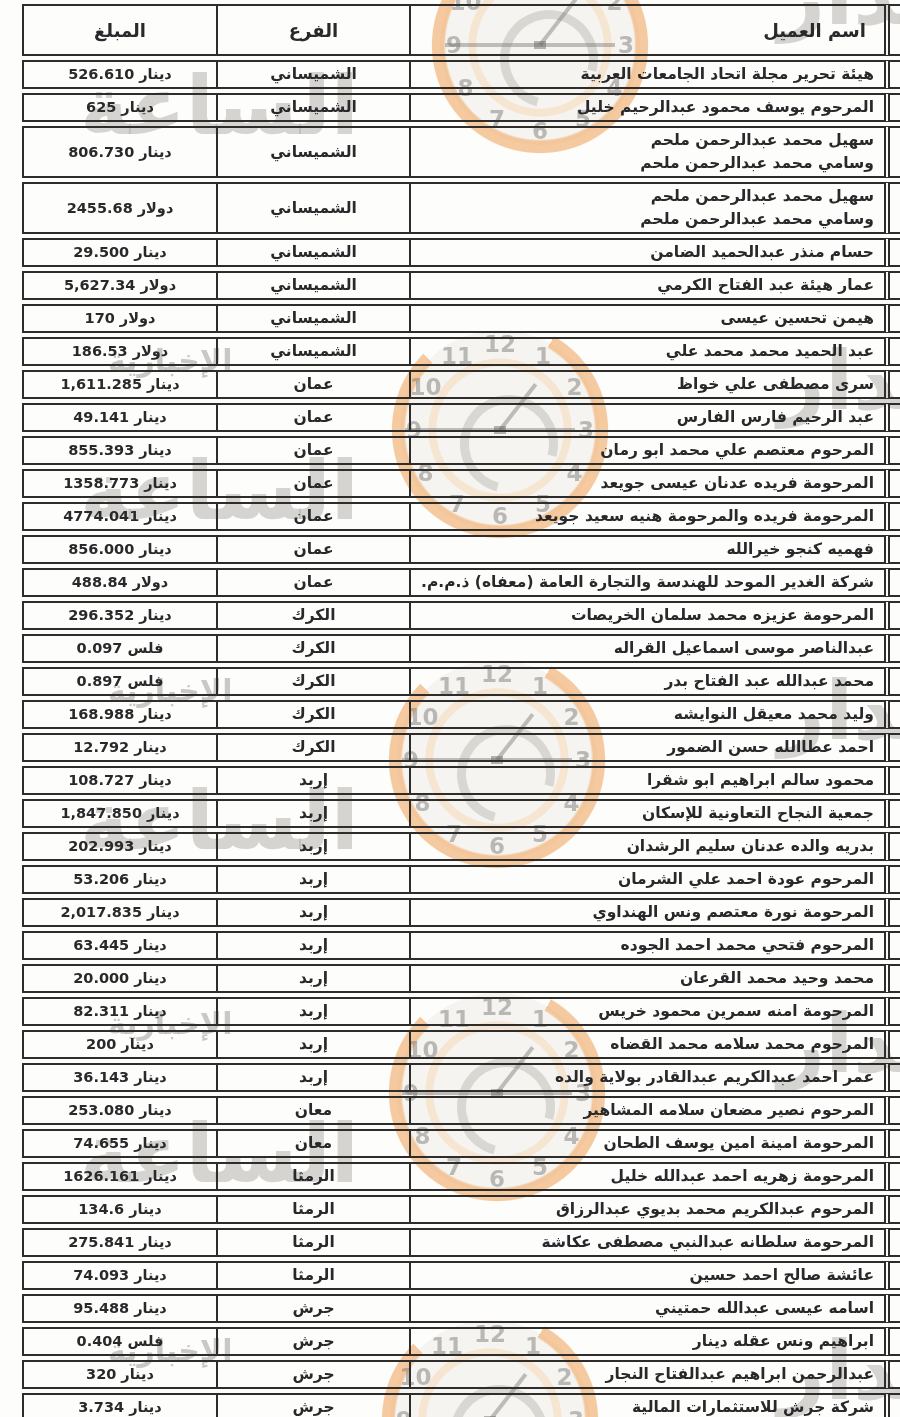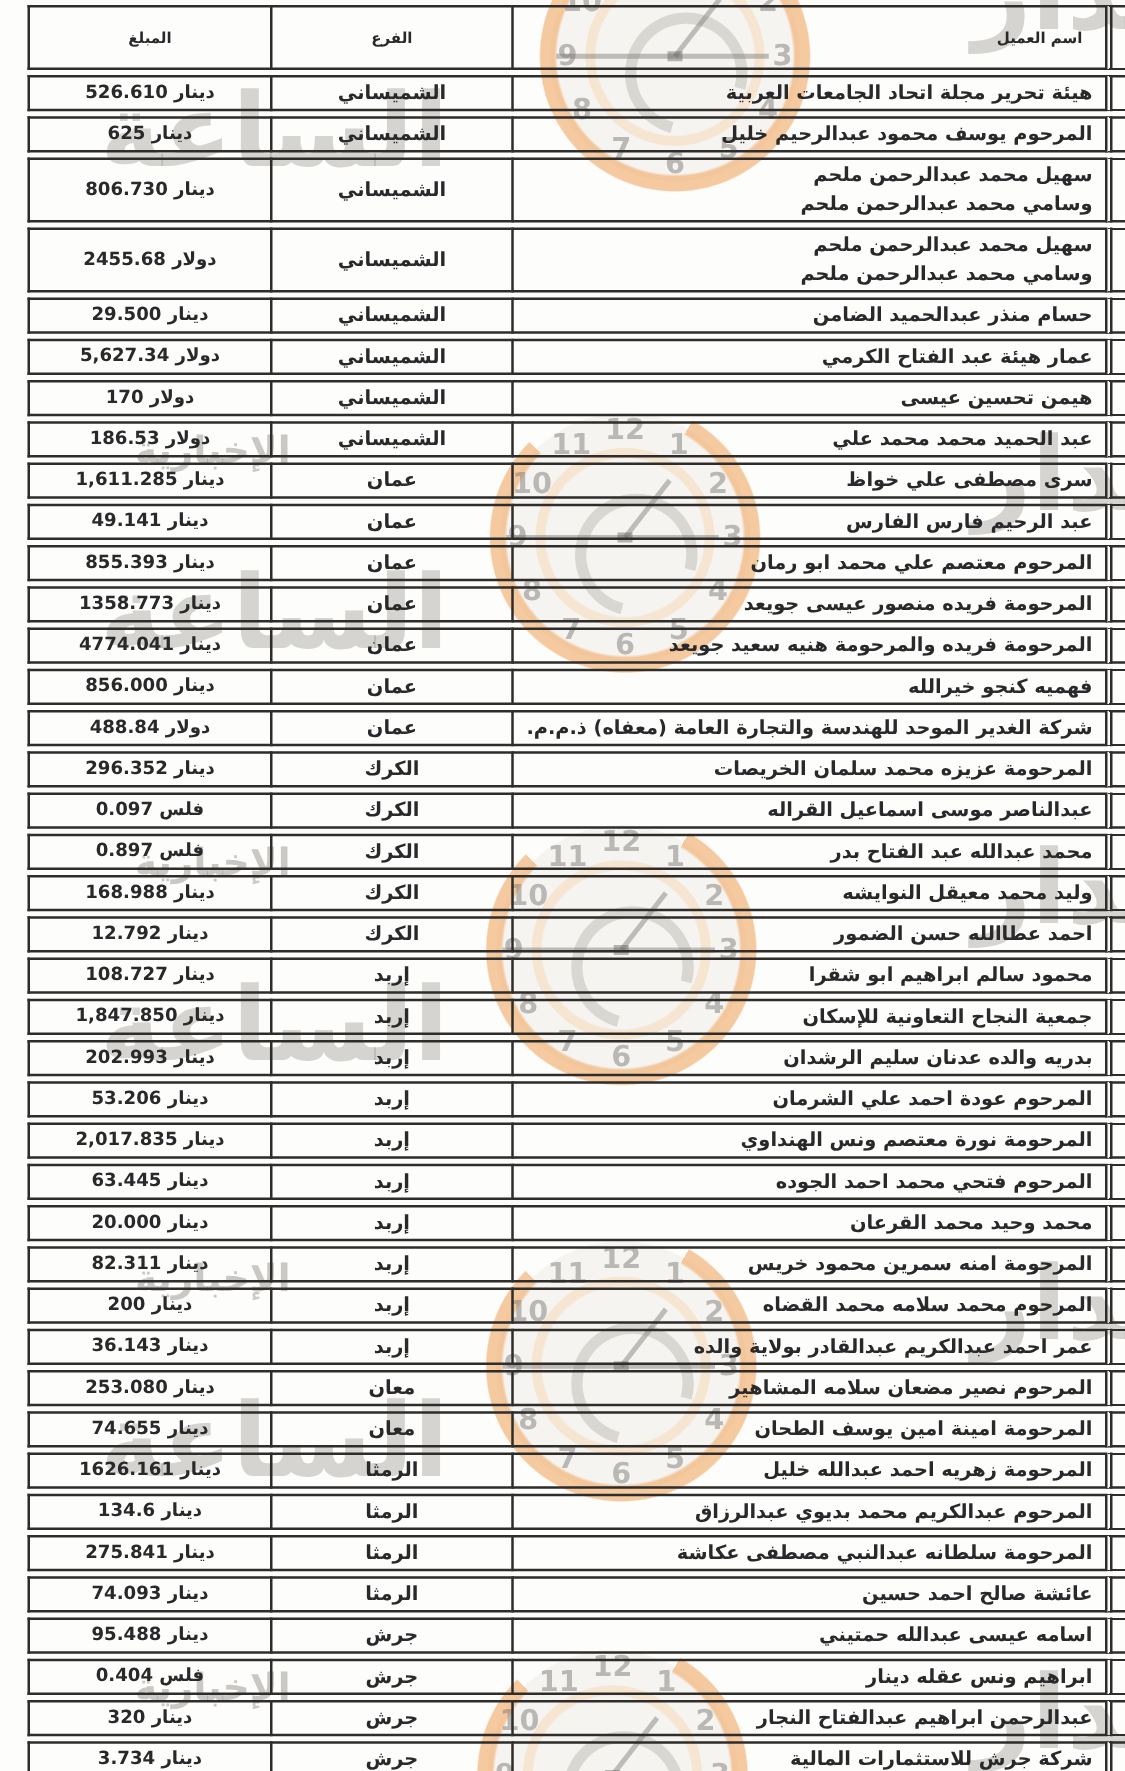--- a/index.html
+++ b/index.html
@@ -46,21 +46,21 @@
   .ledger .c-sliver{border-top-width:2px;border-bottom-width:2px;border-left:6px double #2f2d2b}
   
   .ledger .c-name{border-top-width:2px;border-bottom-width:2px;border-left-width:2px;
     text-align:right;padding:1px 10px;white-space:pre-line}
   
   .ledger .c-branch{border-top-width:2px;border-bottom-width:2px;border-left-width:2px;
     text-align:center;padding:1px 4px}
   
   .ledger .c-amount{border-top-width:2px;border-bottom-width:2px;border-left-width:2px;
     text-align:center;padding:1px 9px}
-  .ledger thead th{height:52px;font-size:12px}
+  .ledger thead th{height:52px;font-size:18px}
   .ledger thead .c-name{padding-left:16px;padding-right:18px}
   .ledger tbody td{height:22px;font-size:15.5px;line-height:23px}
   .ledger tbody .c-amount{font-size:14.5px}
   .amt{direction:ltr;unicode-bidi:isolate;display:inline-flex;gap:5px;align-items:baseline}
 </style>
 </head>
 <body>
 
 <div id="wm-layer">
     <div class="clock" style="left: 410px; top: -85px;">
@@ -286,21 +286,21 @@
         <td class="c-sliver"></td>
         <td class="c-name">المرحوم معتصم علي محمد ابو رمان</td>
         <td class="c-branch">عمان</td>
         <td class="c-amount"><span class="amt">
             <span>855.393</span>
             <span>دينار</span>
           </span></td>
       </tr>
       <tr>
         <td class="c-sliver"></td>
-        <td class="c-name">المرحومة فريده منصور عيسى جويعد</td>
+        <td class="c-name">المرحومة فريده عدنان عيسى جويعد</td>
         <td class="c-branch">عمان</td>
         <td class="c-amount"><span class="amt">
             <span>1358.773</span>
             <span>دينار</span>
           </span></td>
       </tr>
       <tr>
         <td class="c-sliver"></td>
         <td class="c-name">المرحومة فريده والمرحومة هنيه سعيد جويعد</td>
         <td class="c-branch">عمان</td>

